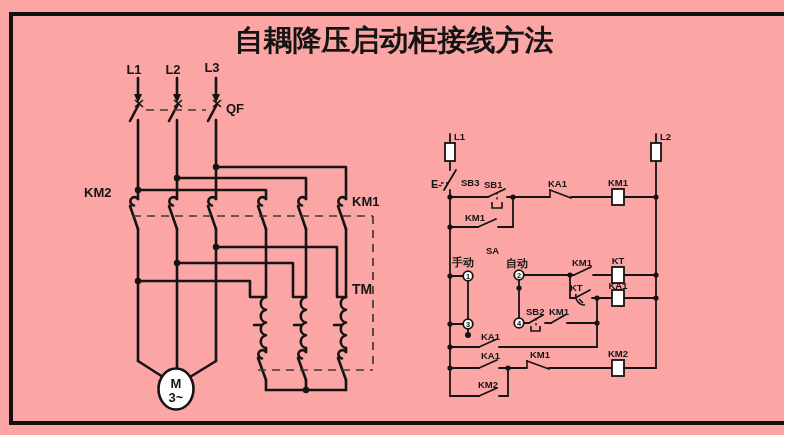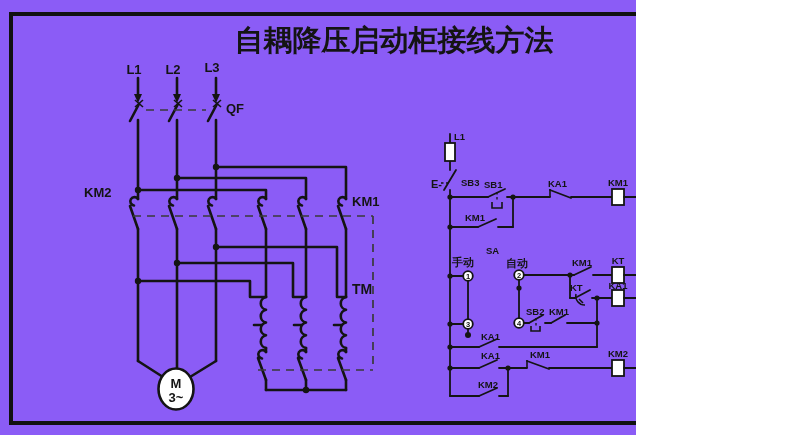--- a/index.html
+++ b/index.html
@@ -1,16 +1,16 @@
 <!DOCTYPE html>
 <html><head>
 <meta charset="utf-8">
 <style>
   html,body{margin:0;padding:0;background:#fff;}
-  .stage{position:relative;width:636px;height:435px;background:#8b5cf6;overflow:hidden;
+  .stage{position:relative;width:784px;height:435px;background:#fca5a5;overflow:hidden;
          font-family:"Liberation Sans",sans-serif;}
   svg{display:block}
   .w2{stroke:#141414;stroke-width:2.6;fill:none;stroke-linecap:round;stroke-linejoin:round}
   .w1{stroke:#141414;stroke-width:1.8;fill:none;stroke-linecap:round;stroke-linejoin:round}
   .w1t{stroke:#141414;stroke-width:1.6;fill:none}
   .dashP{stroke:#3a3a3a;stroke-width:1.7;fill:none;stroke-dasharray:8 6}
   .dashS{stroke:#141414;stroke-width:1.3;fill:none;stroke-dasharray:2.5 2.5}
   .dot{fill:#141414;stroke:none}
   .coil{fill:#fff;stroke:#141414;stroke-width:1.8}
   .fuse{fill:#fff;stroke:#141414;stroke-width:1.8}

